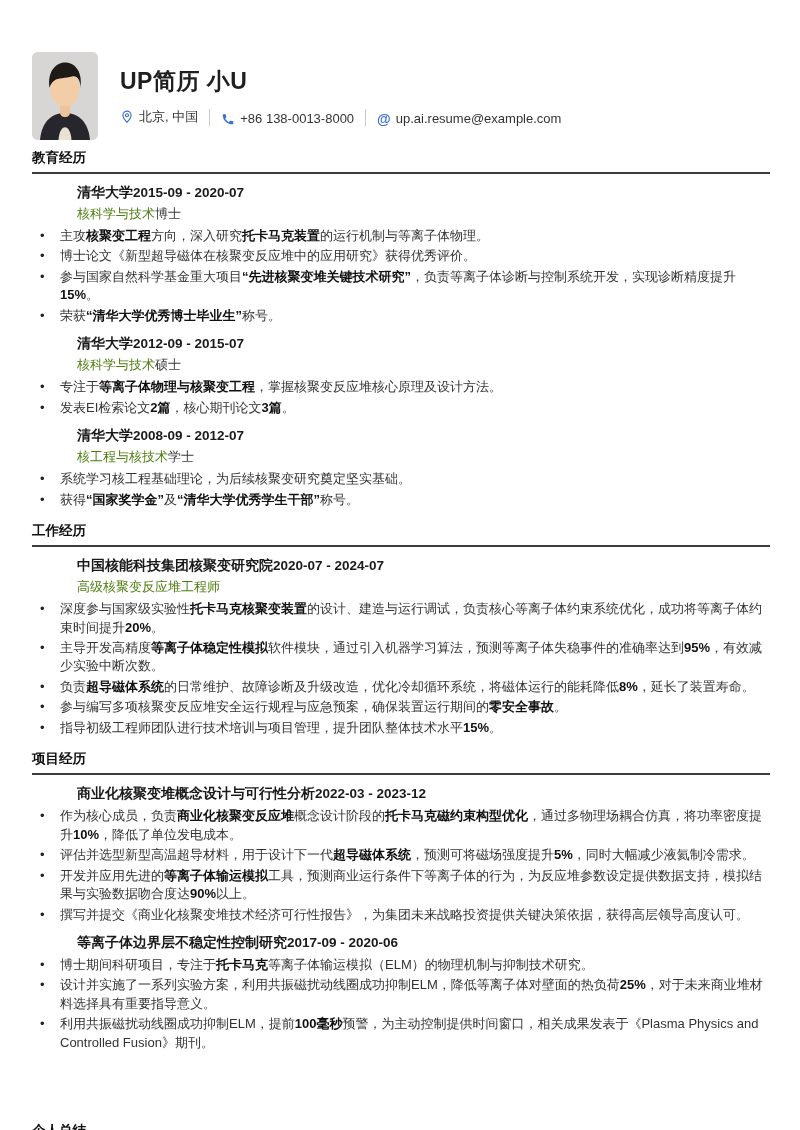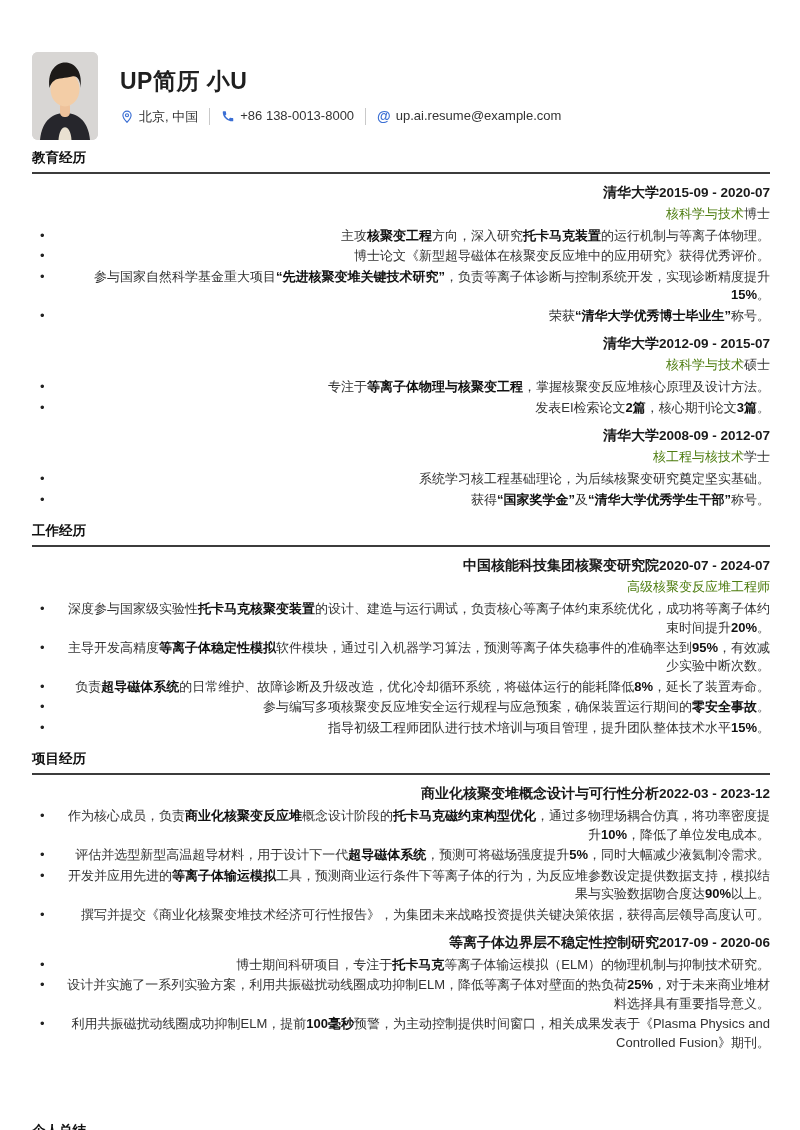--- a/index.html
+++ b/index.html
@@ -10,42 +10,42 @@
     color:#333333;
   }
   .page { position:relative; width:800px; height:1130px; overflow:hidden; padding:52px 30px 0 32px; background:#ffffff; }
 
   
   .header { display:flex; gap:22px; align-items:flex-start; }
   .photo { width:66px; height:88px; border-radius:6px; overflow:hidden; flex:none; background:#d8d6d4; }
   .photo svg { display:block; width:100%; height:100%; }
   .header-text { padding-top:14px; }
   .name { font-size:23px; font-weight:600; color:#1f1f1f; letter-spacing:.5px; }
-  .contact { display:flex; align-items:flex-start; gap:11px; margin-top:11px; font-size:13px; color:#333; }
+  .contact { display:flex; align-items:flex-end; gap:11px; margin-top:11px; font-size:13px; color:#333; }
   .c-item { display:flex; align-items:center; gap:5px; }
   .c-icon { width:14px; height:14px; flex:none; }
   .at-icon { color:#3b6fd4; font-weight:700; font-size:14px; line-height:1; }
   .vdiv { width:1px; height:17px; background:#c9c9c9; }
 
   
   .section { margin-top:13px; }
   .section:first-of-type { margin-top:9px; }
   .sec-title { font-size:13.5px; font-weight:700; color:#111; }
   .sec-rule { border-bottom:2px solid #3c3c3c; margin-top:5px; }
 
   .entry { margin-top:10px; }
-  .row { display:flex; justify-content:flex-end; align-items:baseline;margin-left:45px; }
+  .row { display:flex; justify-content:flex-start; align-items:baseline;margin-left:45px; }
   .entry-title { font-size:14px; font-weight:700; color:#1a1a1a; }
   .entry-date { font-size:13.5px; font-weight:700; color:#1a1a1a; white-space:nowrap; }
   .sub-row { margin-top:3px; }
   .entry-sub { font-size:13px; color:#4d7c0f; }
   .entry-degree { font-size:13px; color:#3a3a3a; }
 
   ul.bullets { list-style:none; margin-top:4px; }
-  ul.bullets li { position:relative; padding-left:28px; margin-top:2px; font-size:13px; line-height:1.42; color:#333;text-align:right; }
+  ul.bullets li { position:relative; padding-left:28px; margin-top:2px; font-size:13px; line-height:1.42; color:#333; }
   ul.bullets li::before { content:"•"; position:absolute; left:8px; top:0; color:#222; }
   ul.bullets b { color:#111; font-weight:700; }
 
   .footer-title { position:absolute; left:32px; top:1122px; font-size:13.5px; font-weight:700; color:#111; }
 </style>
 </head>
 <body>
 
 <div class="page">
 

